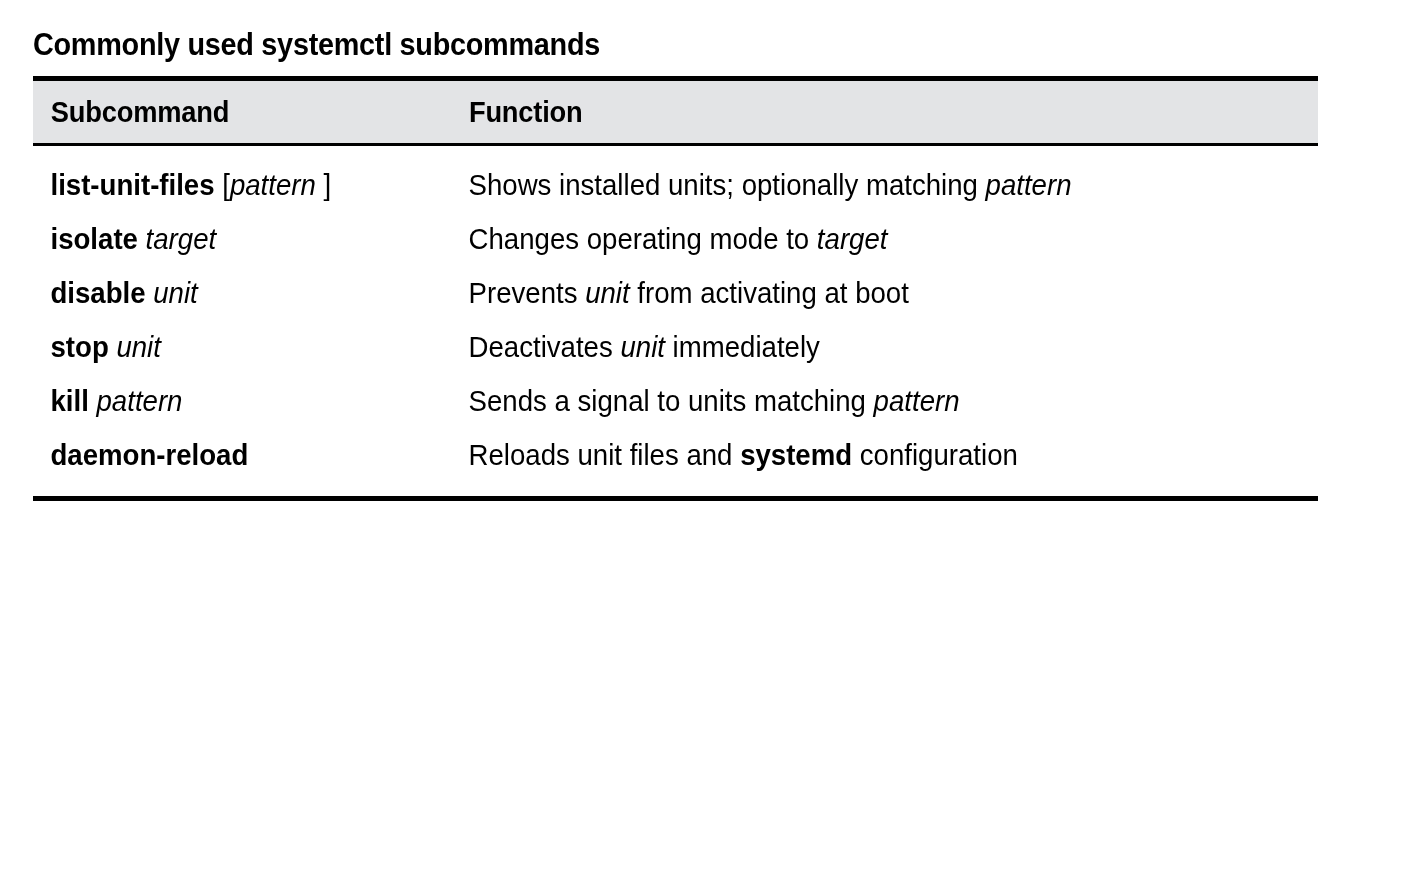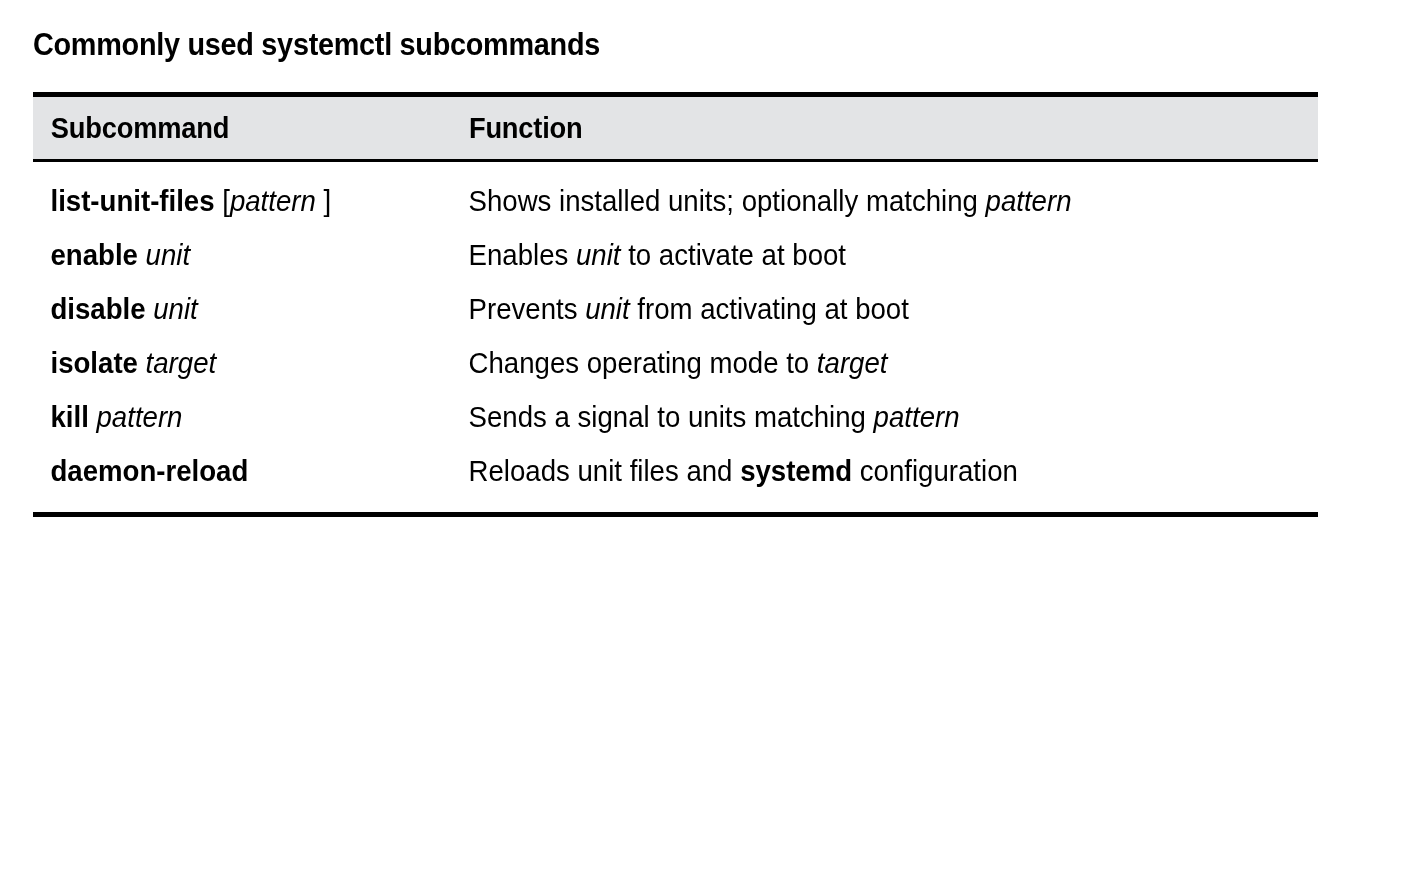--- a/index.html
+++ b/index.html
@@ -33,21 +33,21 @@
     line-height: 38px;
     white-space: nowrap;
     transform: scaleX(0.93);
     transform-origin: left top;
   }
 
   
   .table-wrap {
     position: absolute;
     left: 33px;
-    top: 92px;
+    top: 76px;
     width: 1285px;
   }
 
   .rule-top {
     height: 5px;
     background: #000000;
     width: 100%;
   }
   .rule-mid {
     height: 3px;
@@ -119,30 +119,30 @@
     </div>
 
     <div class="rule-mid"></div>
 
     <div class="body-rows" id="body-rows">
         <div class="row">
           <div class="cell cell-sub"><span class="cmd">list-unit-files</span><span class="brk"> [</span><span class="arg">pattern</span><span class="brk"> ]</span></div>
           <div class="cell cell-fn"><span class="brk">Shows installed units; optionally matching </span><span class="arg">pattern</span></div>
         </div>
         <div class="row">
-          <div class="cell cell-sub"><span class="cmd">enable</span><span class="brk"> </span><span class="arg">unit</span></div>
-          <div class="cell cell-fn"><span class="brk">Enables </span><span class="arg">unit</span><span class="brk"> to activate at boot</span></div>
+          <div class="cell cell-sub"><span class="cmd">isolate</span><span class="brk"> </span><span class="arg">target</span></div>
+          <div class="cell cell-fn"><span class="brk">Changes operating mode to </span><span class="arg">target</span></div>
         </div>
         <div class="row">
           <div class="cell cell-sub"><span class="cmd">disable</span><span class="brk"> </span><span class="arg">unit</span></div>
           <div class="cell cell-fn"><span class="brk">Prevents </span><span class="arg">unit</span><span class="brk"> from activating at boot</span></div>
         </div>
         <div class="row">
-          <div class="cell cell-sub"><span class="cmd">isolate</span><span class="brk"> </span><span class="arg">target</span></div>
-          <div class="cell cell-fn"><span class="brk">Changes operating mode to </span><span class="arg">target</span></div>
+          <div class="cell cell-sub"><span class="cmd">stop</span><span class="brk"> </span><span class="arg">unit</span></div>
+          <div class="cell cell-fn"><span class="brk">Deactivates </span><span class="arg">unit</span><span class="brk"> immediately</span></div>
         </div>
         <div class="row">
           <div class="cell cell-sub"><span class="cmd">kill</span><span class="brk"> </span><span class="arg">pattern</span></div>
           <div class="cell cell-fn"><span class="brk">Sends a signal to units matching </span><span class="arg">pattern</span></div>
         </div>
         <div class="row">
           <div class="cell cell-sub"><span class="cmd">daemon-reload</span></div>
           <div class="cell cell-fn"><span class="brk">Reloads unit files and </span><span class="cmd">systemd</span><span class="brk"> configuration</span></div>
         </div>
       </div>

